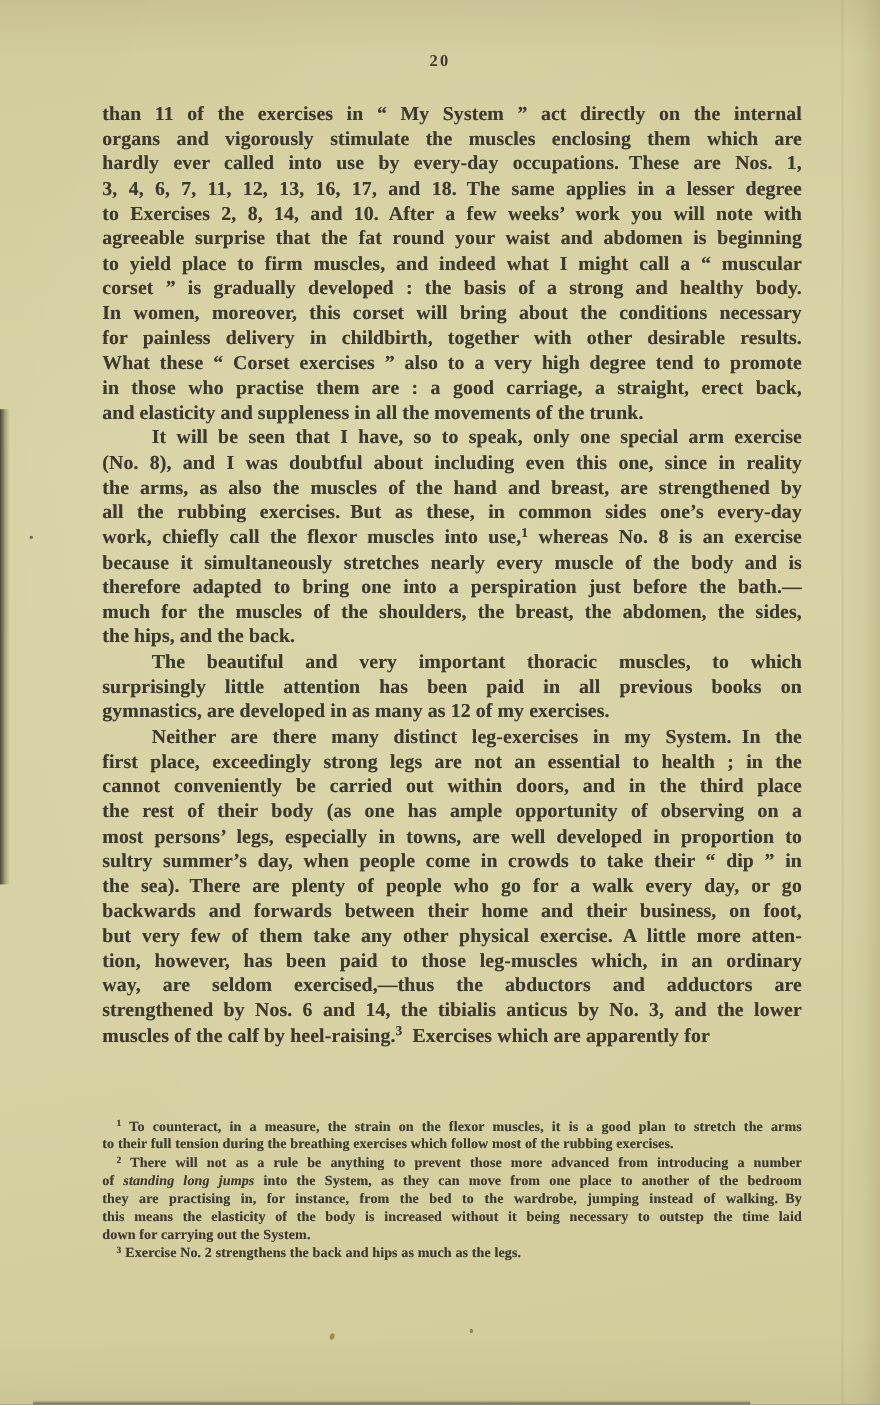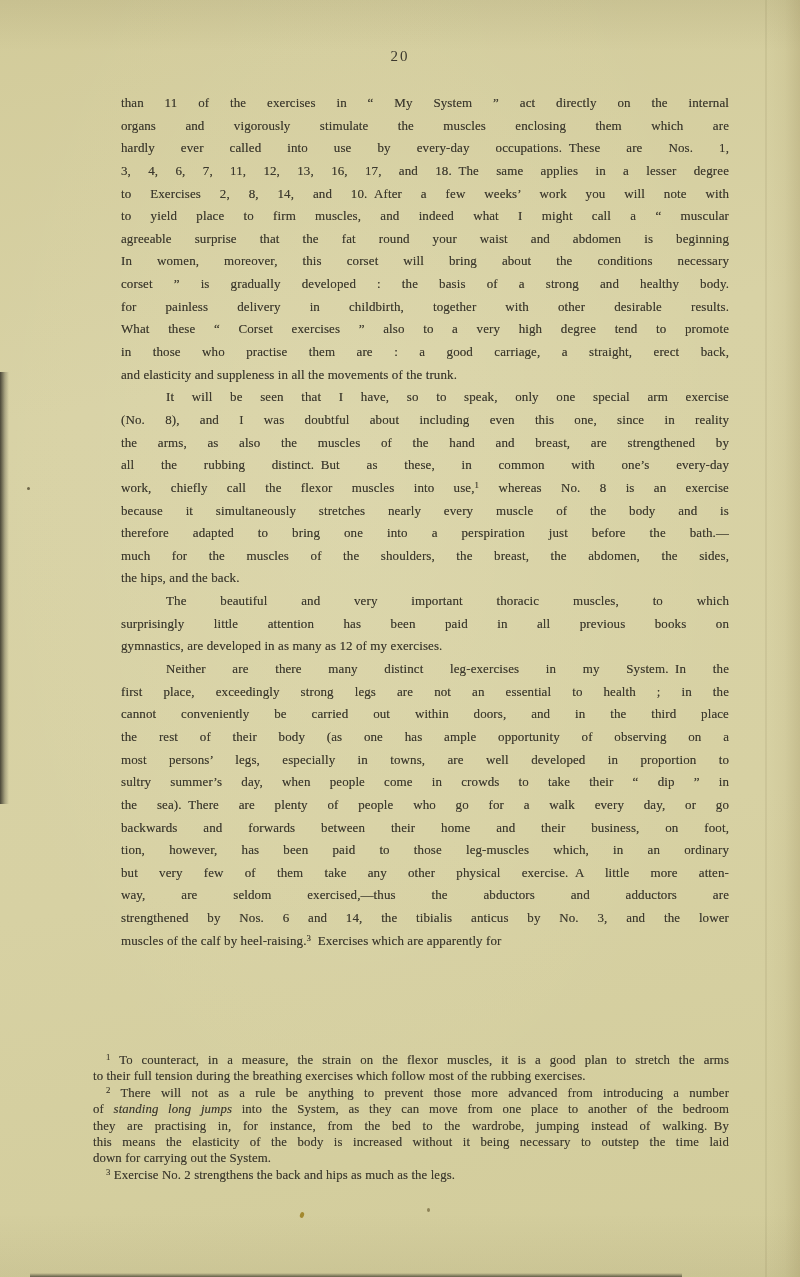--- a/index.html
+++ b/index.html
@@ -5,39 +5,40 @@
   html, body { margin:0; padding:0; background:#888; }
   .page {
     position:relative;
     width:800px; height:1277px;
     margin:0;
     background:
       linear-gradient(170deg, #d2cb9a 0%, #d8d2a5 30%, #d7d1a3 65%, #d2cc9b 100%);
     font-family:"Liberation Serif", "DejaVu Serif", serif;
     color:var(--ink, #3c392e);
     overflow:hidden;
+    font-weight:bold;
   }
   .vignette {
     position:absolute; inset:0; pointer-events:none;
     background:
       radial-gradient(ellipse at 45% 38%, rgba(255,253,235,0.10), rgba(255,253,235,0) 62%),
       linear-gradient(to bottom, rgba(110,100,60,0.10), rgba(110,100,60,0) 4%, rgba(110,100,60,0) 95%, rgba(110,100,60,0.08) 100%);
   }
   .pagenum {
     position:absolute; top:48px; left:0; width:100%;
     text-align:center; font-size:15px; letter-spacing:2px;
   }
   .main   { position:absolute; left:93px; top:92px;  width:636px; }
-  .fnotes { position:absolute; left:93px; top:1052px; width:636px; }
+  .fnotes { position:absolute; left:93px; top:1016px; width:636px; }
   .tline {
-    font-size:13px; line-height:22.65px; height:22.65px;
+    font-size:18px; line-height:22.65px; height:22.65px;
     text-align:justify; text-align-last:justify;
     letter-spacing:0.1px;
     text-shadow:0 0 0.5px rgba(62,58,42,0.55);
-    overflow:hidden; white-space:nowrap;margin-left:28px;
+    overflow:hidden; white-space:nowrap;
   }
   .tline.last  { text-align-last:left; }
   .tline.indent{ text-indent:45px; }
   .fline {
     font-size:12.8px; line-height:16.4px; height:16.4px;
     text-align:justify; text-align-last:justify;
     letter-spacing:0.1px;
     text-shadow:0 0 0.4px rgba(62,58,42,0.5);
     overflow:hidden;
   }
@@ -80,56 +81,56 @@
 
   <div class="pagenum">20</div>
 
   <div class="main" id="main-text">
       <div>
         <div class="tline">than 11 of the exercises in “ My System ” act directly on the internal</div>
         <div class="tline">organs and vigorously stimulate the muscles enclosing them which are</div>
         <div class="tline">hardly ever called into use by every-day occupations. These are Nos. 1,</div>
         <div class="tline">3, 4, 6, 7, 11, 12, 13, 16, 17, and 18. The same applies in a lesser degree</div>
         <div class="tline">to Exercises 2, 8, 14, and 10. After a few weeks’ work you will note with</div>
+        <div class="tline">agreeable surprise that the fat round your waist and abdomen is beginning</div>
         <div class="tline">to yield place to firm muscles, and indeed what I might call a “ muscular</div>
-        <div class="tline">agreeable surprise that the fat round your waist and abdomen is beginning</div>
+        <div class="tline">corset ” is gradually developed : the basis of a strong and healthy body.</div>
         <div class="tline">In women, moreover, this corset will bring about the conditions necessary</div>
-        <div class="tline">corset ” is gradually developed : the basis of a strong and healthy body.</div>
         <div class="tline">for painless delivery in childbirth, together with other desirable results.</div>
         <div class="tline">What these “ Corset exercises ” also to a very high degree tend to promote</div>
         <div class="tline">in those who practise them are : a good carriage, a straight, erect back,</div>
         <div class="tline last">and elasticity and suppleness in all the movements of the trunk.</div>
       </div>
       <div>
         <div class="tline indent">It will be seen that I have, so to speak, only one special arm exercise</div>
         <div class="tline">(No. 8), and I was doubtful about including even this one, since in reality</div>
         <div class="tline">the arms, as also the muscles of the hand and breast, are strengthened by</div>
-        <div class="tline">all the rubbing distinct. But as these, in common with one’s every-day</div>
+        <div class="tline">all the rubbing exercises. But as these, in common sides one’s every-day</div>
         <div class="tline">work, chiefly call the flexor muscles into use,<sup>1</sup> whereas No. 8 is an exercise</div>
         <div class="tline">because it simultaneously stretches nearly every muscle of the body and is</div>
         <div class="tline">therefore adapted to bring one into a perspiration just before the bath.—</div>
         <div class="tline">much for the muscles of the shoulders, the breast, the abdomen, the sides,</div>
         <div class="tline last">the hips, and the back.</div>
       </div>
       <div>
         <div class="tline indent">The beautiful and very important thoracic muscles, to which</div>
         <div class="tline">surprisingly little attention has been paid in all previous books on</div>
         <div class="tline last">gymnastics, are developed in as many as 12 of my exercises.</div>
       </div>
       <div>
         <div class="tline indent">Neither are there many distinct leg-exercises in my System. In the</div>
         <div class="tline">first place, exceedingly strong legs are not an essential to health ; in the</div>
         <div class="tline">cannot conveniently be carried out within doors, and in the third place</div>
         <div class="tline">the rest of their body (as one has ample opportunity of observing on a</div>
         <div class="tline">most persons’ legs, especially in towns, are well developed in proportion to</div>
         <div class="tline">sultry summer’s day, when people come in crowds to take their “ dip ” in</div>
         <div class="tline">the sea). There are plenty of people who go for a walk every day, or go</div>
         <div class="tline">backwards and forwards between their home and their business, on foot,</div>
+        <div class="tline">but very few of them take any other physical exercise. A little more atten-</div>
         <div class="tline">tion, however, has been paid to those leg-muscles which, in an ordinary</div>
-        <div class="tline">but very few of them take any other physical exercise. A little more atten-</div>
         <div class="tline">way, are seldom exercised,—thus the abductors and adductors are</div>
         <div class="tline">strengthened by Nos. 6 and 14, the tibialis anticus by No. 3, and the lower</div>
         <div class="tline last">muscles of the calf by heel-raising.<sup>3</sup> Exercises which are apparently for</div>
       </div>
     </div>
 
   <div class="fnotes" id="footnotes">
       <div>
         <div class="fline indent"><sup>1</sup> To counteract, in a measure, the strain on the flexor muscles, it is a good plan to stretch the arms</div>
         <div class="fline last">to their full tension during the breathing exercises which follow most of the rubbing exercises.</div>

